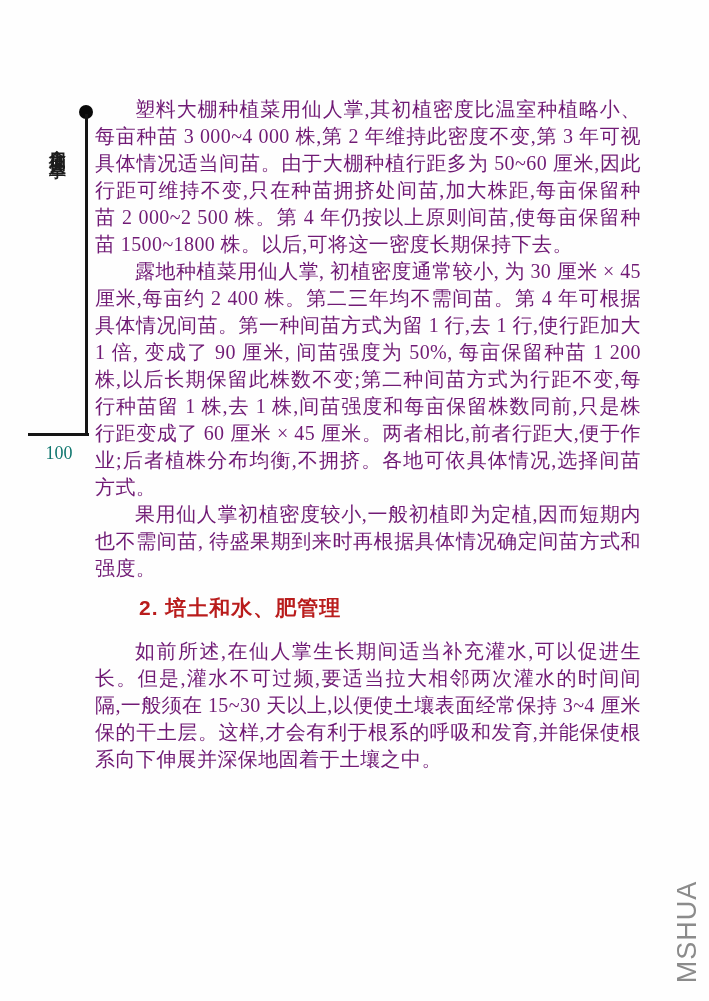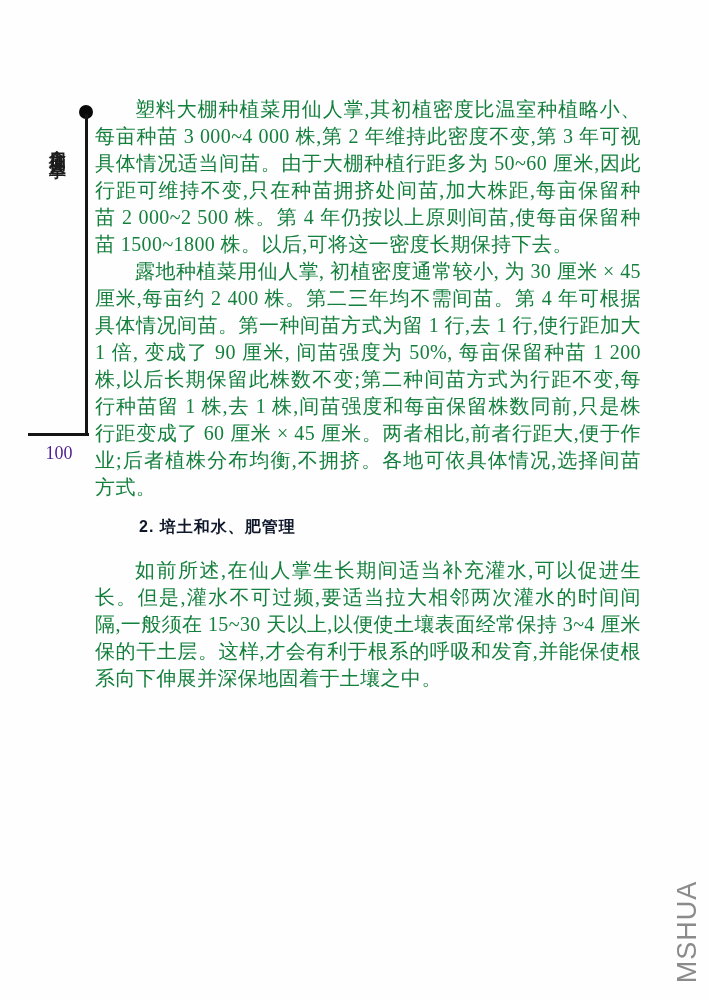--- a/index.html
+++ b/index.html
@@ -45,46 +45,46 @@
     letter-spacing: 3px;
     font-weight: 600;
     color: #1c1c1c;
   }
   .page-number {
     position: absolute;
     left: 30px; top: 443px;
     width: 58px;
     text-align: center;
     font-size: 18px;
-    color: #4c1d95;
+    color: #0f766e;
   }
 
   
   .text-block {
     position: absolute;
     left: 95px; top: 96px;
     width: 546px;
   }
   .text-block p {
     margin: 0;
     font-size: 20px;
     line-height: 27px;
     text-align: justify;
     text-indent: 2em;
     letter-spacing: 0.4px;
-    color: #15803d;
+    color: #701a75;
   }
   .section-heading {
     margin: 13px 0 17px 44px;
-    font-size: 16px;
+    font-size: 21px;
     line-height: 26px;
     font-weight: bold;
     font-family: "Liberation Sans", sans-serif;
     letter-spacing: 1px;
-    color: #0f172a;
+    color: #b91c1c;
   }
 
   
   .watermark {
     position: absolute;
     left: 629px; top: 916px;
     width: 116px; height: 32px;
     transform: rotate(-90deg);
     color: #8b8b8b;
     font-family: "Liberation Sans", sans-serif;
@@ -101,20 +101,21 @@
 
   <div class="chapter-dot"></div>
   <div class="chapter-vline"></div>
   <div class="chapter-hline"></div>
   <div class="book-title-vertical">食用仙人掌</div>
   <div class="page-number">100</div>
 
   <div class="text-block">
     <p>塑料大棚种植菜用仙人掌,其初植密度比温室种植略小、每亩种苗 3 000~4 000 株,第 2 年维持此密度不变,第 3 年可视具体情况适当间苗。由于大棚种植行距多为 50~60 厘米,因此行距可维持不变,只在种苗拥挤处间苗,加大株距,每亩保留种苗 2 000~2 500 株。第 4 年仍按以上原则间苗,使每亩保留种苗 1500~1800 株。以后,可将这一密度长期保持下去。</p>
     <p>露地种植菜用仙人掌, 初植密度通常较小, 为 30 厘米 × 45 厘米,每亩约 2 400 株。第二三年均不需间苗。第 4 年可根据具体情况间苗。第一种间苗方式为留 1 行,去 1 行,使行距加大 1 倍, 变成了 90 厘米, 间苗强度为 50%, 每亩保留种苗 1 200 株,以后长期保留此株数不变;第二种间苗方式为行距不变,每行种苗留 1 株,去 1 株,间苗强度和每亩保留株数同前,只是株行距变成了 60 厘米 × 45 厘米。两者相比,前者行距大,便于作业;后者植株分布均衡,不拥挤。各地可依具体情况,选择间苗方式。</p>
+    <p>果用仙人掌初植密度较小,一般初植即为定植,因而短期内也不需间苗, 待盛果期到来时再根据具体情况确定间苗方式和强度。</p>
 
     <h2 class="section-heading">2. 培土和水、肥管理</h2>
 
     <p>如前所述,在仙人掌生长期间适当补充灌水,可以促进生长。但是,灌水不可过频,要适当拉大相邻两次灌水的时间间隔,一般须在 15~30 天以上,以便使土壤表面经常保持 3~4 厘米保的干土层。这样,才会有利于根系的呼吸和发育,并能保使根系向下伸展并深保地固着于土壤之中。</p>
   </div>
 
   <div class="watermark">MSHUA</div>
 
 </div>
 

